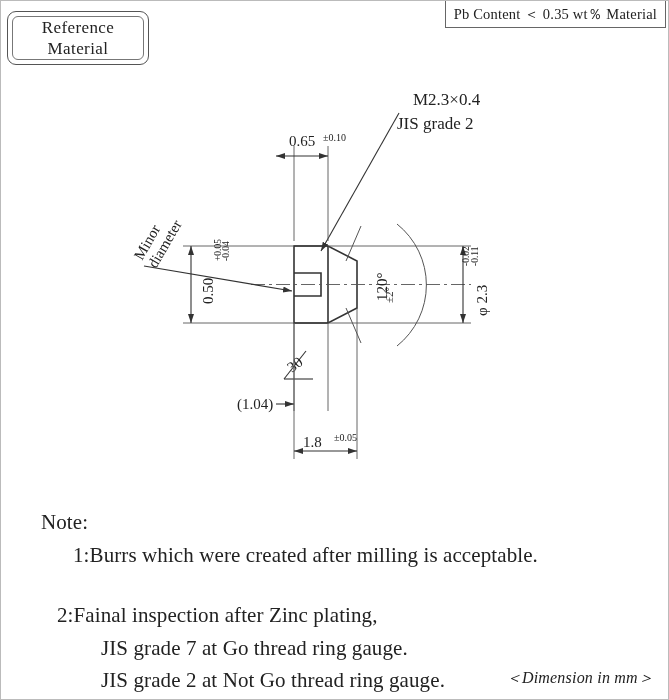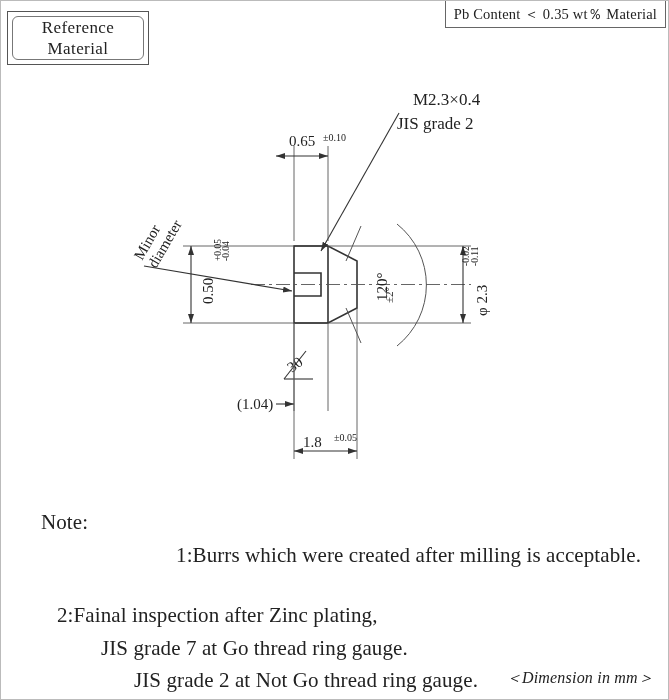--- a/index.html
+++ b/index.html
@@ -25,21 +25,21 @@
   }
 
   
   .ref-box {
     position: absolute;
     left: 6px;
     top: 10px;
     width: 142px;
     height: 54px;
     border: 1px solid #555555;
-    border-radius: 0;
+    border-radius: 9px;
     box-sizing: border-box;
   }
   .ref-box .inner {
     position: absolute;
     left: 4px; top: 4px;
     right: 4px; bottom: 4px;
     border: 1px solid #777777;
     border-radius: 6px;
     box-sizing: border-box;
     display: flex;
@@ -82,24 +82,24 @@
   .notes {
     position: absolute;
     left: 40px;
     top: 505px;
     width: 600px;
     font-size: 21px;
     line-height: 1.55;
     letter-spacing: 0.1px;
   }
   .notes .n-title { margin-left: 0px; }
-  .notes .n-1 { margin-left: 32px; text-align: right; }
+  .notes .n-1 { margin-left: 32px; }
   .notes .n-2 { margin-left: 16px; margin-top: 28px; }
   .notes .n-2a { margin-left: 60px; }
-  .notes .n-2b { margin-left: 93px; }
+  .notes .n-2b { margin-left: 60px; }
 
   .footer {
     position: absolute;
     right: 14px;
     bottom: 10px;
     font-size: 16px;
     letter-spacing: 0.2px;
     font-style: italic;
   }
 

